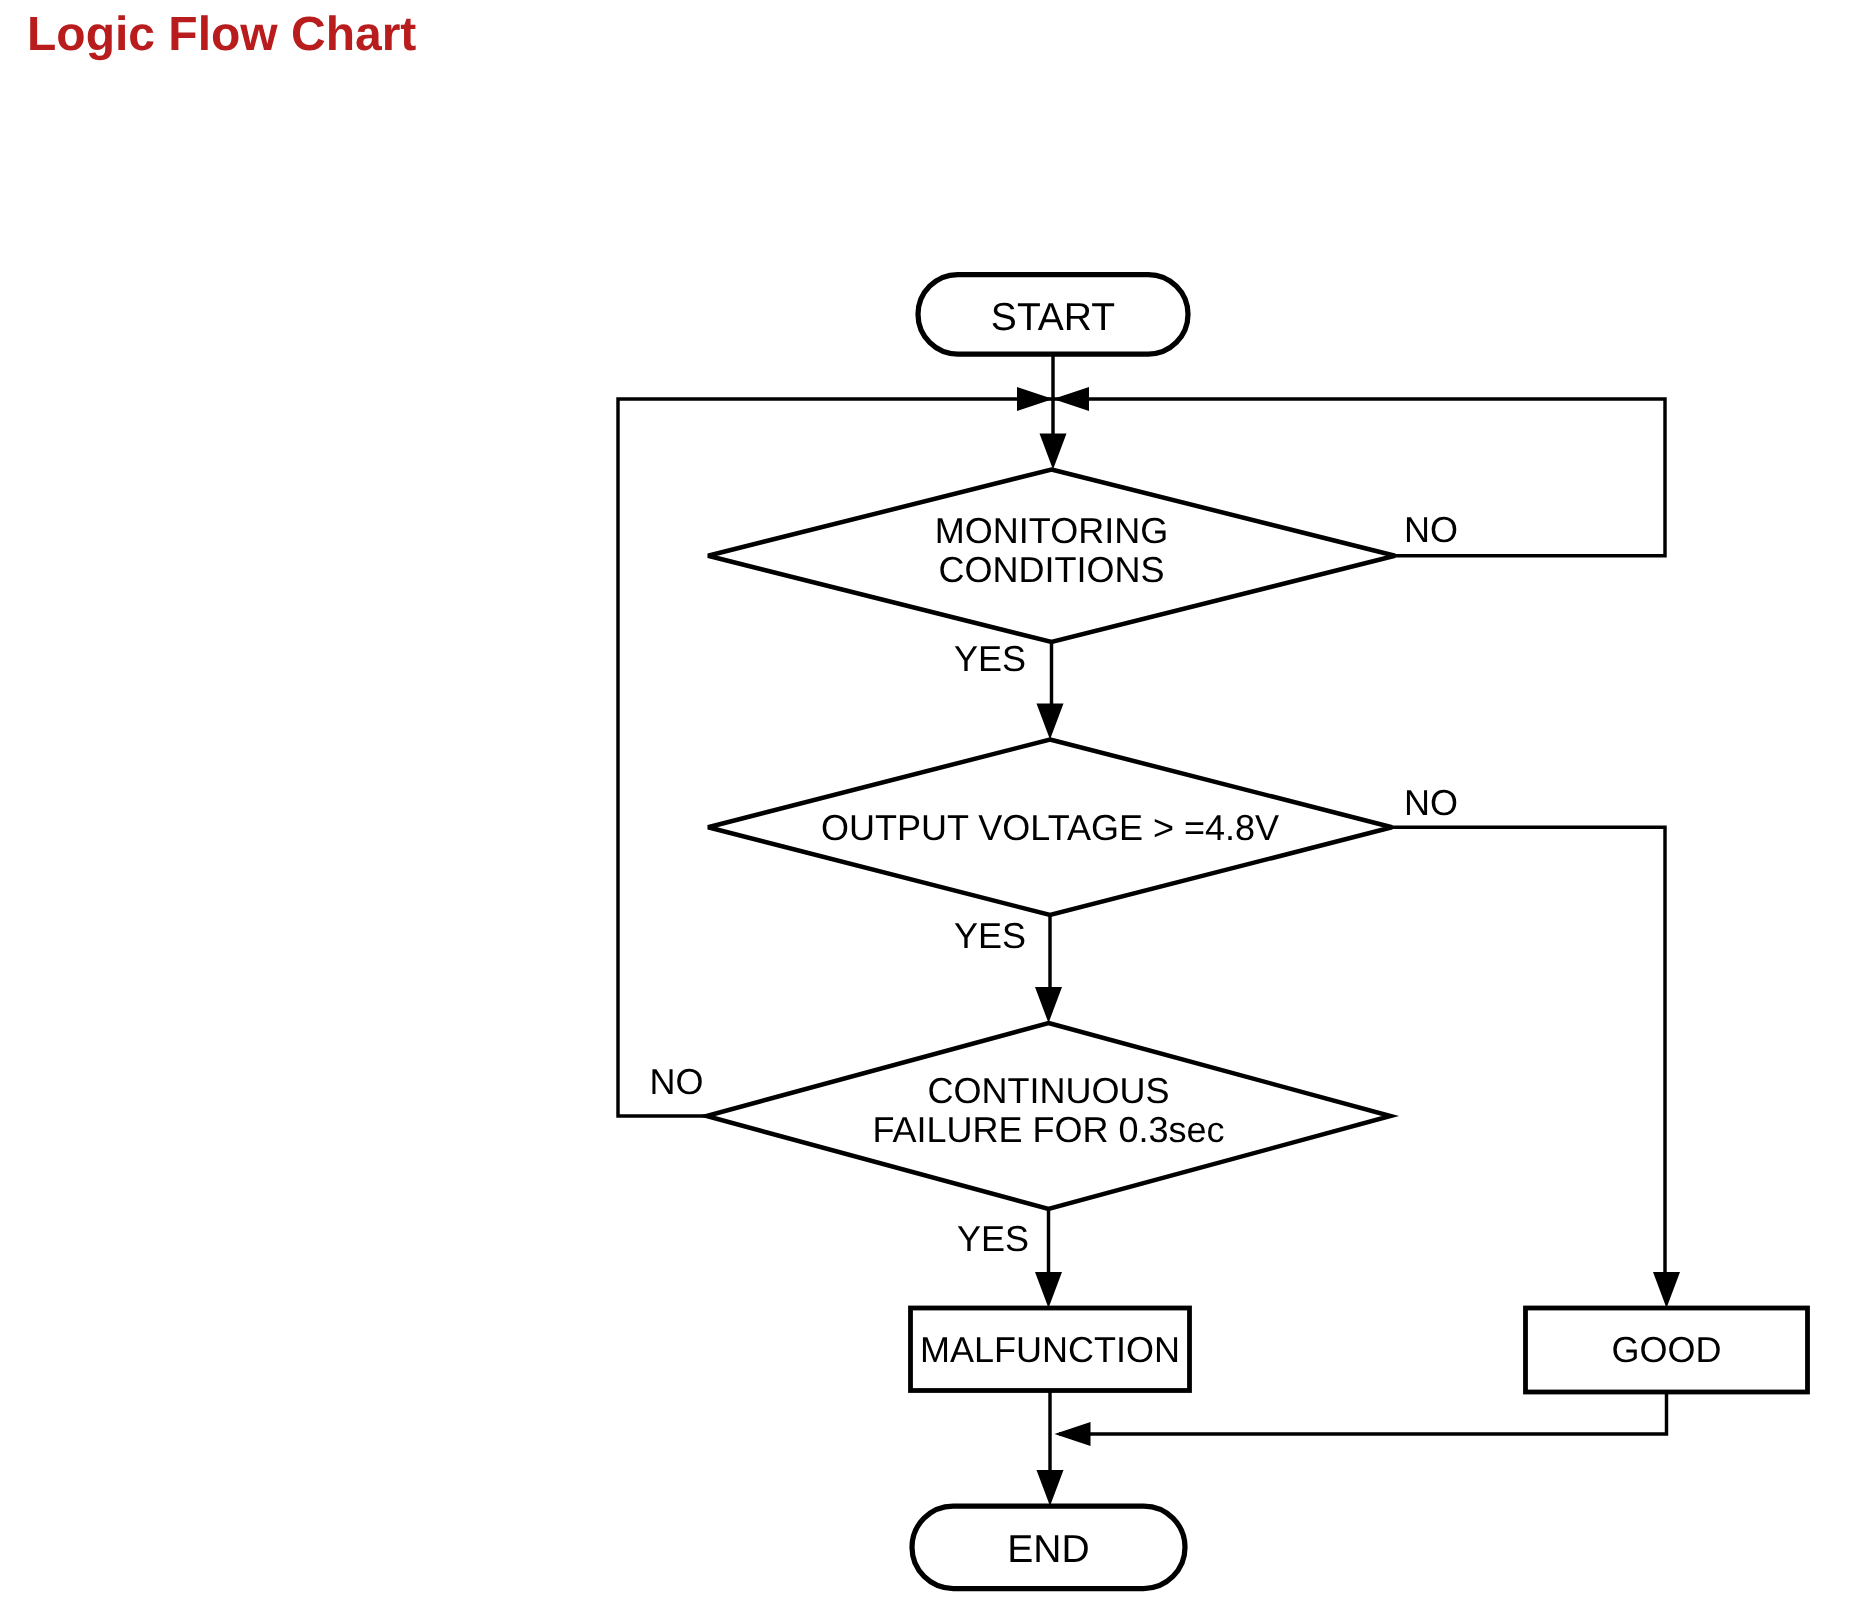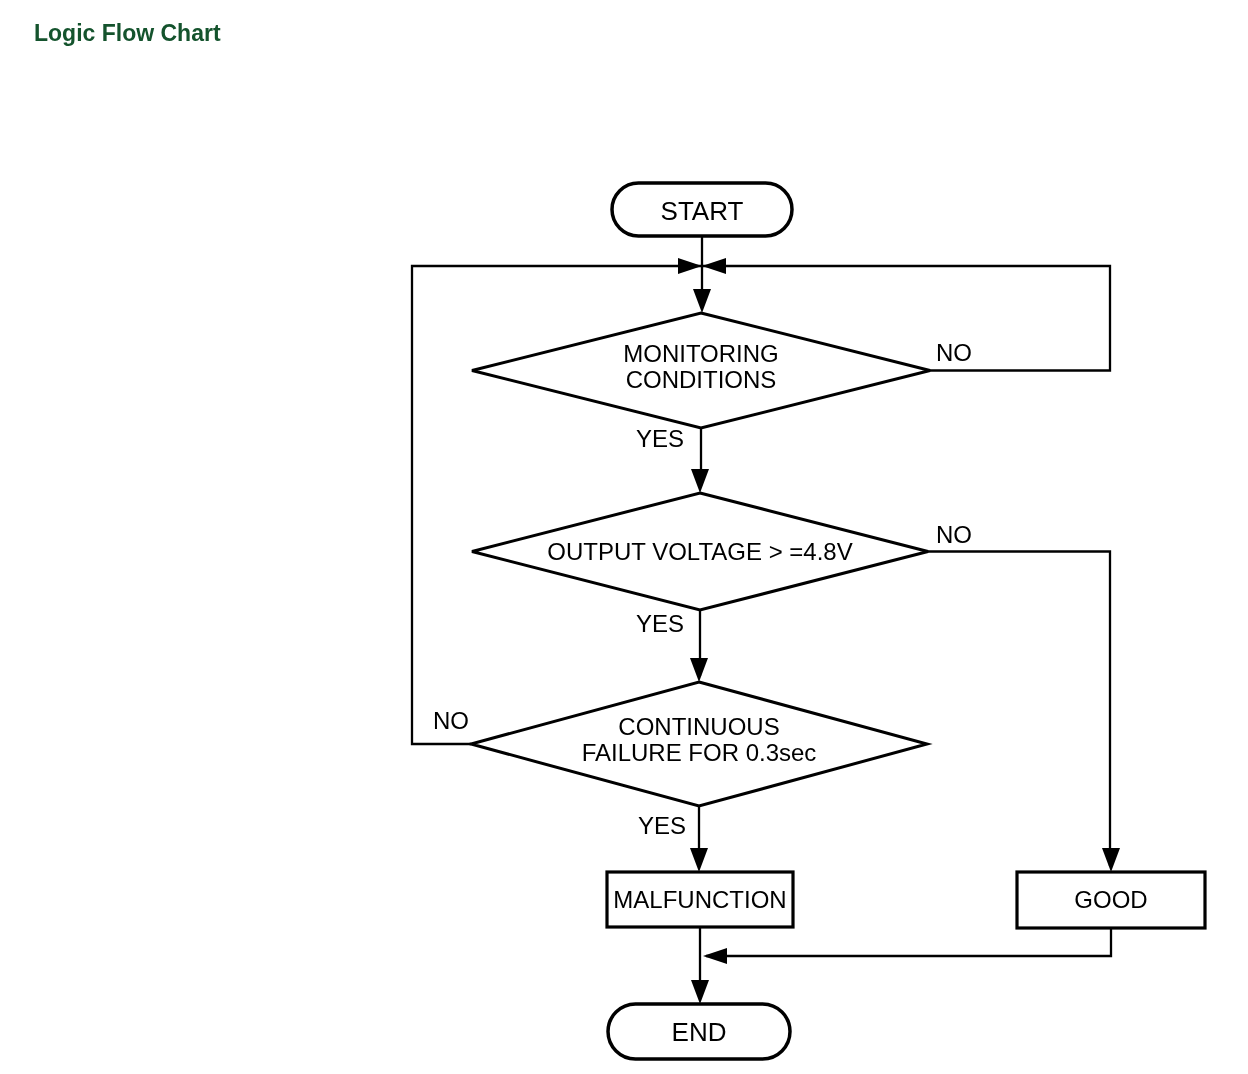--- a/index.html
+++ b/index.html
@@ -12,25 +12,25 @@
     height: 1074px;
     position: relative;
     font-family: "Liberation Sans", sans-serif;
     color: #000000;
     overflow: hidden;
   }
   h1.page-title {
     position: absolute;
     left: 18px;
     top: 4px;
-    margin: 16px;
-    font-size: 23px;
+    margin: 0;
+    font-size: 32px;
     font-weight: bold;
     letter-spacing: 0px;
-    color: #14532d;
+    color: #b91c1c;
     font-family: "Liberation Sans", sans-serif;
   }
   svg.flowchart {
     position: absolute;
     left: 0;
     top: 0;
   }
   .edge {
     fill: none;
     stroke: #000000;

